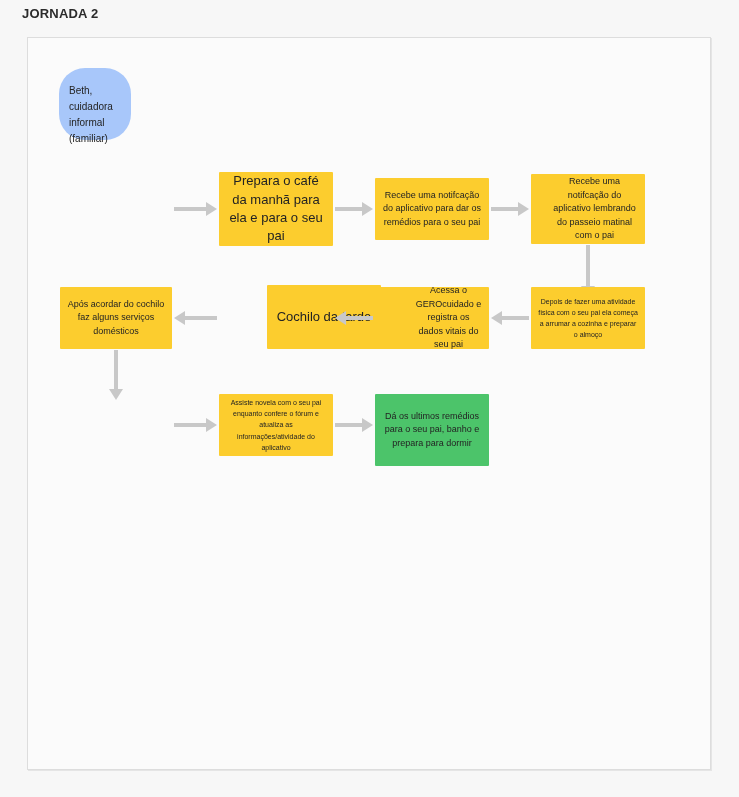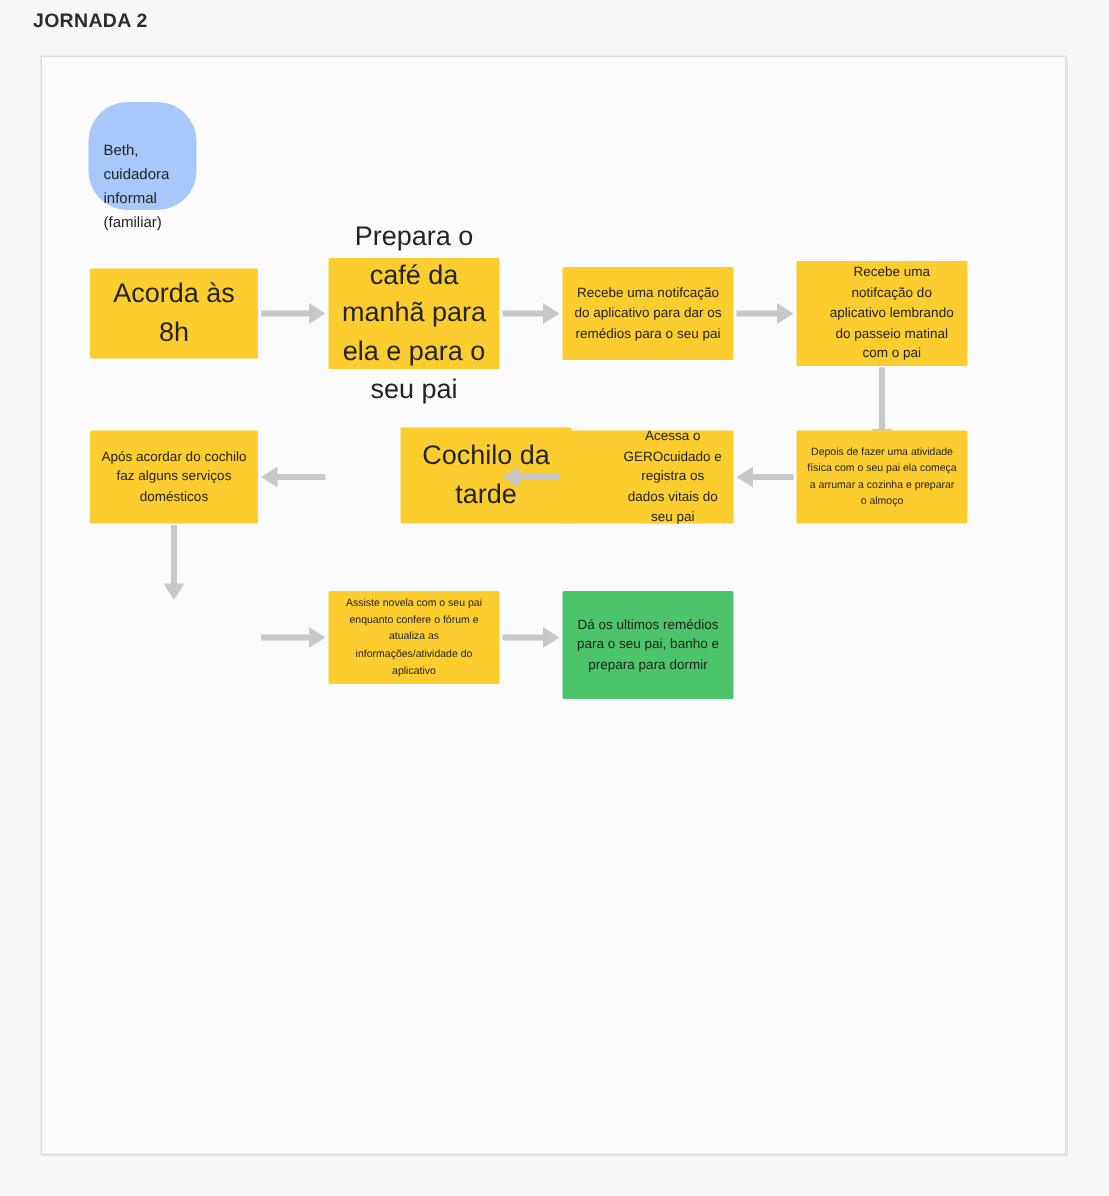--- a/index.html
+++ b/index.html
@@ -54,24 +54,24 @@
   .node.sticky   { background: #a8c7fa; }
   .node.task     { background: #fccd2e; }
   .node.finish   { background: #4cc46a; }
 
   .sticky {
     font-size: 10px;
     line-height: 1.6;
     text-align: left;
     justify-content: flex-end;
     align-items: flex-start;
-    padding: 25px 10px;
+    padding: 15px 10px;
     border-radius: 26px;
   }
-  .txt-lg  { font-size: 18px; }
+  .txt-lg  { font-size: 13px; }
   .txt-sm  { font-size: 9px; line-height: 1.5; }
   .txt-xs  { font-size: 7px; line-height: 1.6; }
 
   
   .arrow-h {
     position: absolute;
     height: 4px;
     background: #c8c8c8;
   }
   .arrow-h .head {
@@ -111,23 +111,20 @@
 <body>
 
 <div id="page-title">JORNADA 2</div>
 
 <div id="canvas">
 
   <div class="node sticky" style="left:31px; top:30px; width:72px; height:72px;">
     <span>Beth, cuidadora informal (familiar)</span>
   </div>
 
-  <div class="node task txt-lg" style="left:32px; top:141px; width:112px; height:60px;">
-    <span>Acorda às 8h</span>
-  </div>
 
   <div class="node task txt-lg" style="left:191px; top:134px; width:114px; height:74px;">
     <span>Prepara o café da manhã para ela e para o seu pai</span>
   </div>
 
   <div class="node task txt-sm" style="left:347px; top:140px; width:114px; height:62px;align-items:center;">
     <span>Recebe uma notifcação do aplicativo para dar os remédios para o seu pai</span>
   </div>
 
   <div class="node task txt-sm" style="left:503px; top:136px; width:114px; height:70px;padding-left:20px;">

